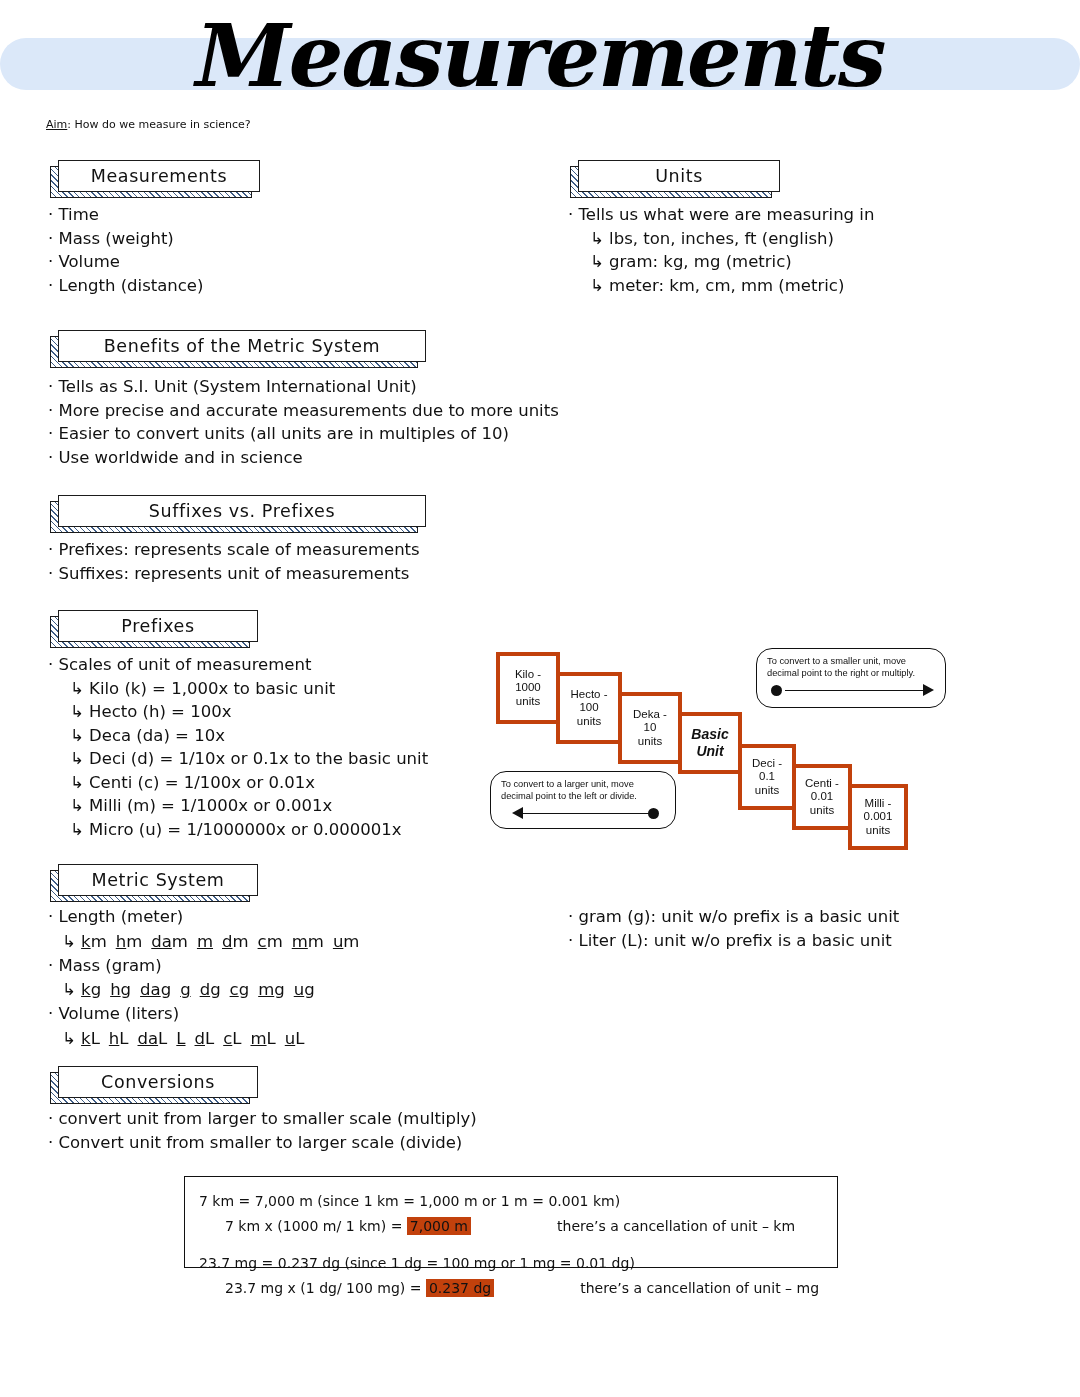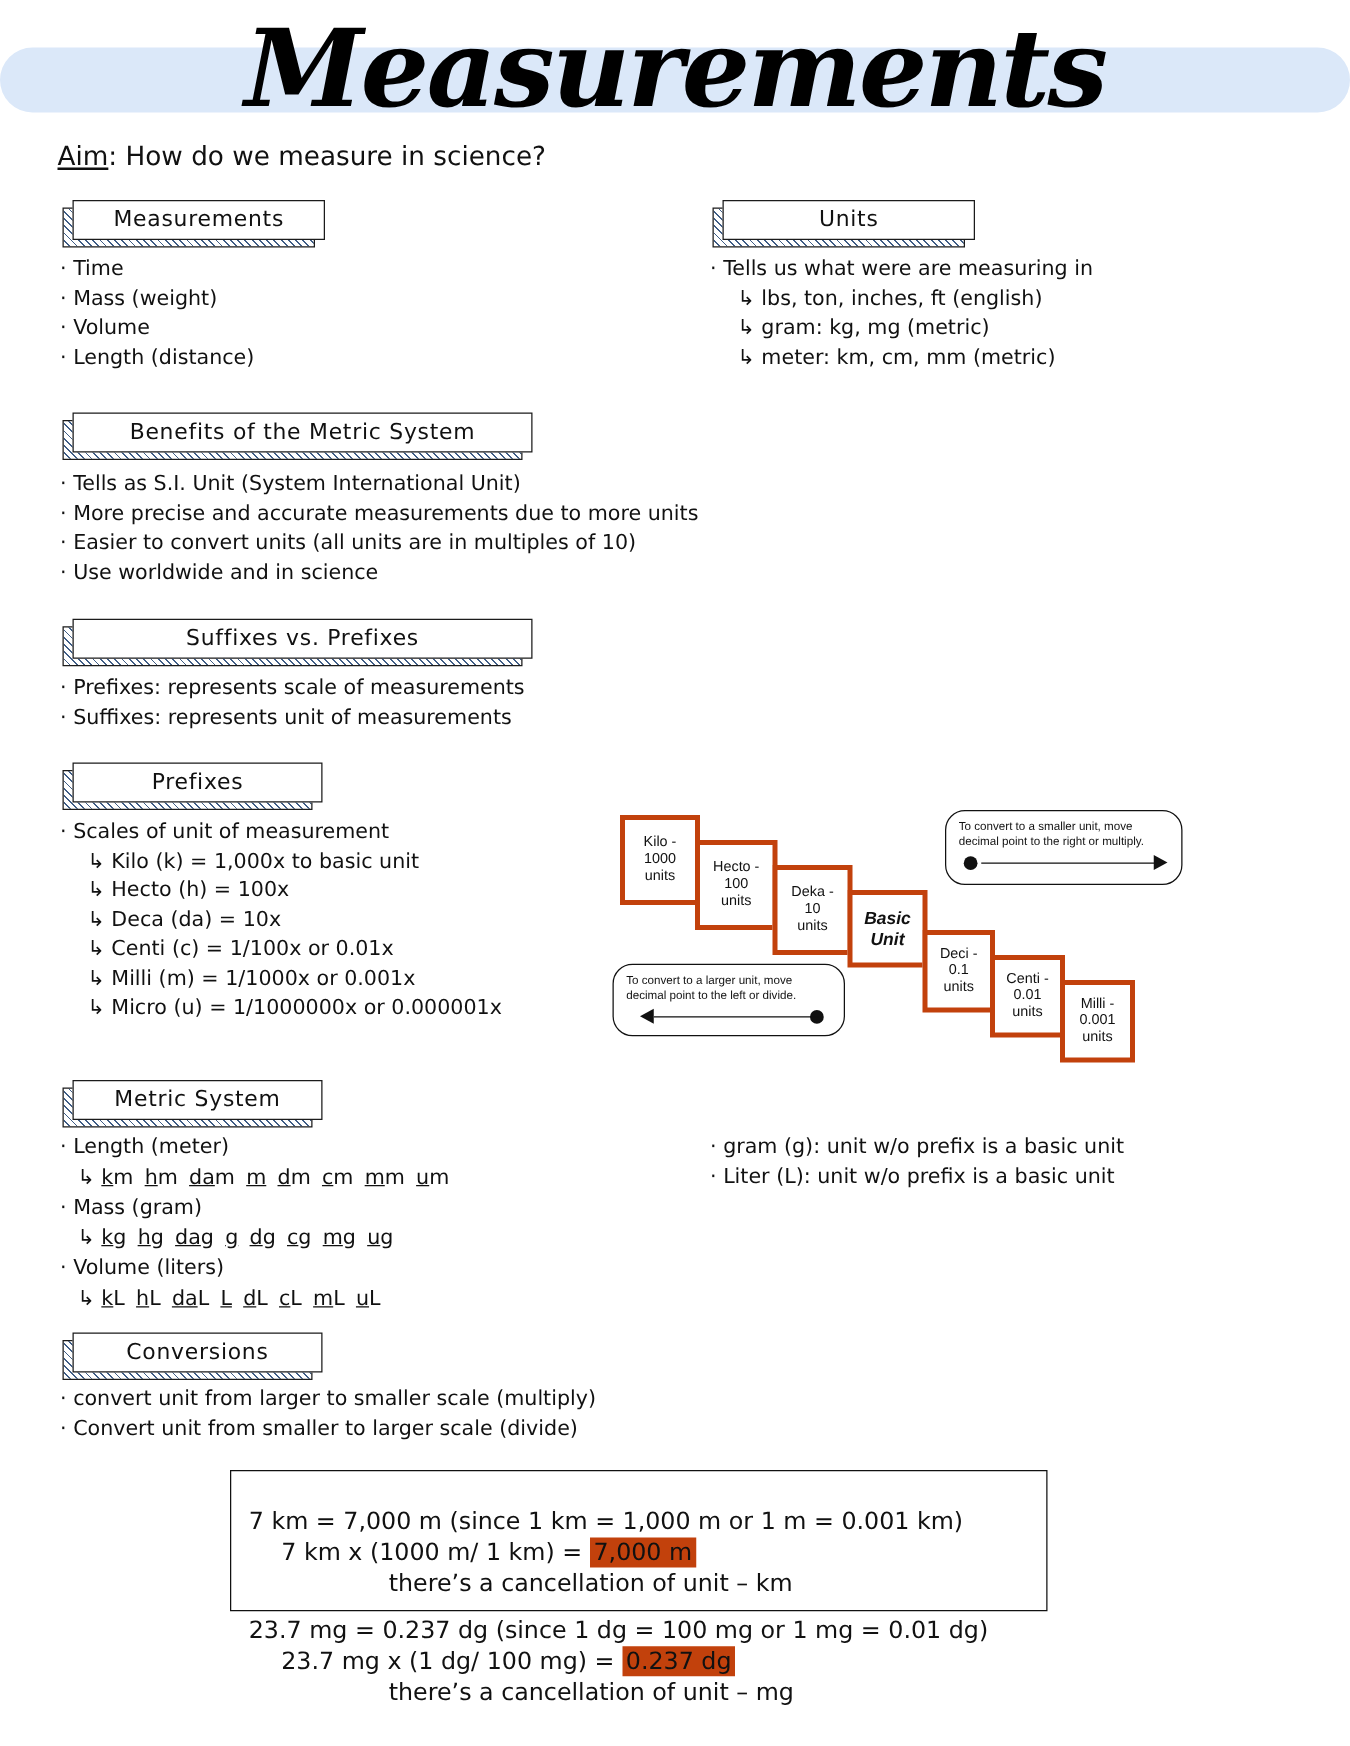--- a/index.html
+++ b/index.html
@@ -41,21 +41,21 @@
     color: #000000;
     z-index: 3;
     white-space: nowrap;
   }
 
   
   .aim {
     position: absolute;
     left: 46px;
     top: 114px;
-    font-size: 21px;
+    font-size: 11px;
     line-height: 22px;
     color: #111;
     white-space: nowrap;
   }
   .aim .u { text-decoration: underline; }
 
   
   .sec-head {
     position: absolute;
     height: 32px;
@@ -193,26 +193,26 @@
     border-top: 6px solid transparent;
     border-bottom: 6px solid transparent;
   }
 
   
   .exbox {
     position: absolute;
     left: 184px;
     top: 1176px;
     width: 654px;
-    height: 113px;
+    height: 92px;
     border: 1.6px solid #111111;
     box-sizing: border-box;
     background: #ffffff;
-    padding: 28px 14px;
-    font-size: 19px;
+    padding: 12px 14px;
+    font-size: 14px;
     line-height: 25px;
     color: #111;
   }
   .exbox .indent { padding-left: 26px; }
   .hl {
     background: #c2410c;
     padding: 1px 3px;
   }
   .exbox .note {
     display: inline-block;
@@ -282,20 +282,21 @@
   <div class="shadow"></div>
   <div class="plate">
       <span>Prefixes</span>
     </div>
 </div>
 <div class="block" style="left:48px; top:653px;">
   <div class="li bullet">Scales of unit of measurement</div>
   <div class="li sub arrow">Kilo (k) = 1,000x to basic unit</div>
   <div class="li sub arrow">Hecto (h) = 100x</div>
   <div class="li sub arrow">Deca (da) = 10x</div>
+  <div class="li sub arrow">Deci (d) = 1/10x or 0.1x to the basic unit</div>
   <div class="li sub arrow">Centi (c) = 1/100x or 0.01x</div>
   <div class="li sub arrow">Milli (m) = 1/1000x or 0.001x</div>
   <div class="li sub arrow">Micro (u) = 1/1000000x or 0.000001x</div>
 </div>
 
 <div class="stair">
   <div class="stbox" style="left:8px;  top:6px;   width:64px; height:72px;">
       <div><span>Kilo -</span><br><span>1000</span><br><span>units</span></div>
     </div>
   <div class="stbox" style="left:68px; top:26px;  width:66px; height:72px;">

